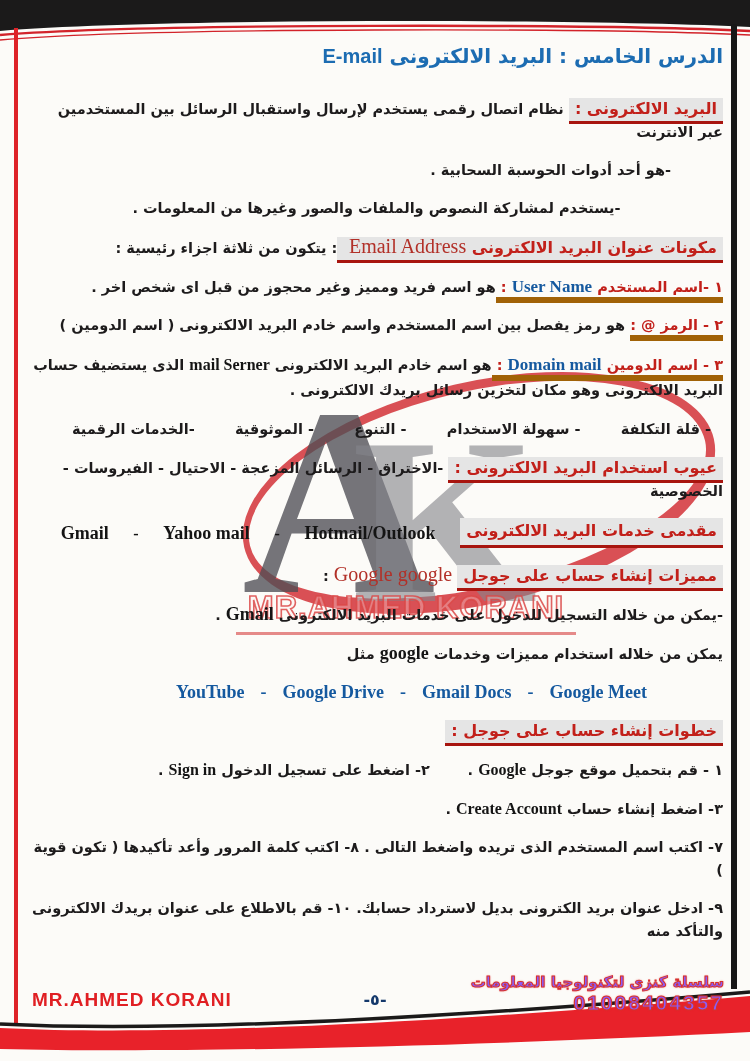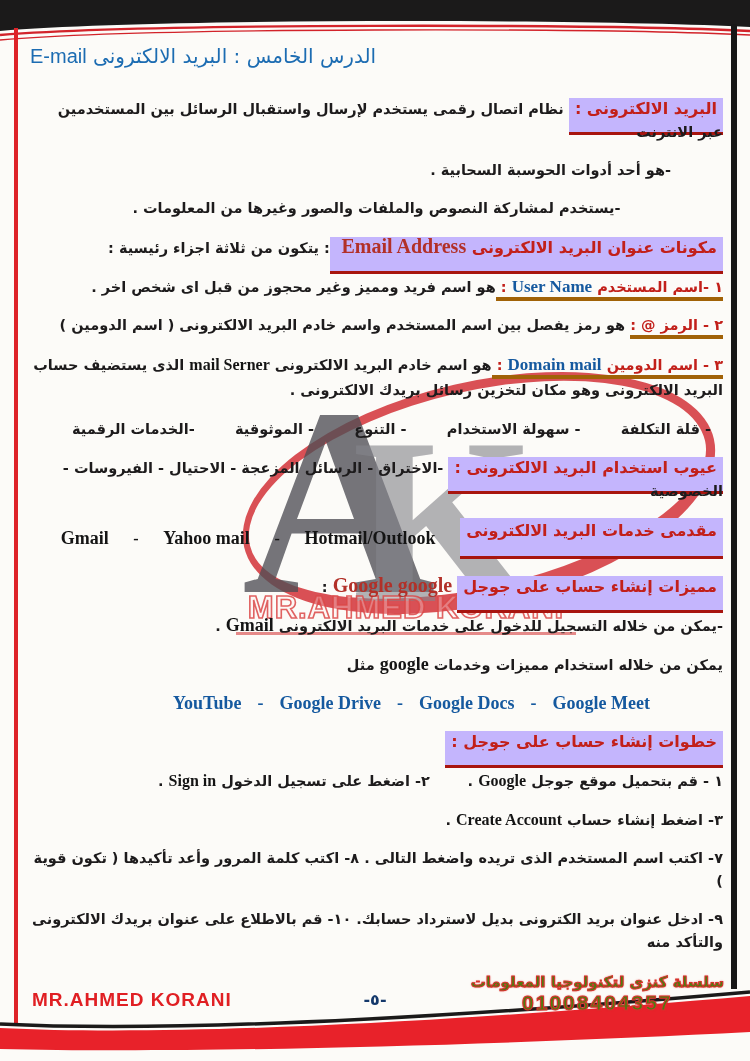--- a/index.html
+++ b/index.html
@@ -33,32 +33,32 @@
     color:rgba(255,238,238,.30); -webkit-text-stroke:1.6px rgba(219,72,70,.85);
     border-bottom:3px solid rgba(210,45,45,.55); padding-bottom:6px; white-space:nowrap;
   }
 
   
   .content {
     position:absolute; left:30px; right:27px; top:44px; z-index:2;
     direction:rtl; color:#1d1b1c;
   }
   .title {
-    text-align:left; color:#1c6cb2; font-weight:normal; font-size:20px; margin-bottom:29px;
+    text-align:right; color:#1c6cb2; font-weight:bold; font-size:20px; margin-bottom:29px;
   }
   .title .ten { font-family:"Liberation Sans", sans-serif; }
   .ln { direction:rtl; text-align:right; font-weight:bold; font-size:14.5px; line-height:23px; margin-bottom:15px; }
   .wrapln { line-height:25px; }
   .hl {
-    background:#c4b5fd; color:#c2201a; padding:1px 6px 14px;
+    background:#e5e5e5; color:#c2201a; padding:1px 6px 3px;
     border-bottom:3px solid #a8150f; font-size:16px;
   }
-  .redlbl { color:#c2201a; border-bottom:4px solid #a16207; padding-bottom:2px; }
+  .redlbl { color:#c2201a; border-bottom:6px solid #a16207; padding-bottom:2px; }
   .en-blue { font-family:"Liberation Serif", serif; color:#15599f; font-size:17px; font-weight:bold; }
-  .en-red  { font-family:"Liberation Serif", serif; color:#b23028; font-size:20px; font-weight:bold; }
+  .en-red  { font-family:"Liberation Serif", serif; color:#b23028; font-size:20px; font-weight:normal; }
   .en-blk  { font-family:"Liberation Serif", serif; color:#141414; font-size:16px; font-weight:bold; }
   .big-en  { font-size:18px; }
   .spread  { display:flex; justify-content:space-between; padding:0 12px 0 42px; }
   .tworow  { display:flex; justify-content:space-between; }
   .pl130 { padding-left:128px; }
   .pl40  { padding-left:38px; }
   .providers-row { display:flex; align-items:center; }
   .providers-list { direction:ltr; display:flex; flex:1; justify-content:space-evenly; align-items:center; margin-left:6px; }
   .services-row { direction:ltr; display:flex; justify-content:center; gap:16px; align-items:center; padding-left:70px; }
   .services-row .en-blue { font-size:18px; }
@@ -69,22 +69,22 @@
   .footer-left {
     position:absolute; left:32px; bottom:50px; z-index:4;
     font-family:"Liberation Sans", sans-serif; font-weight:bold; font-size:19px;
     color:#e01f23; letter-spacing:1px;
   }
   .page-num {
     position:absolute; left:0; right:0; bottom:52px; text-align:center; z-index:4;
     color:#14386b; font-weight:bold; font-size:16px; font-family:"DejaVu Sans", sans-serif;
   }
   .footer-right {
-    position:absolute; right:26px; bottom:46px; z-index:4; text-align:center; direction:rtl;
-    font-weight:bold; color:#4d7c0f;
+    position:absolute; right:26px; bottom:46px; z-index:4; text-align:right; direction:rtl;
+    font-weight:bold; color:#8b5cf6;
   }
   .fr1 { font-size:15px; -webkit-text-stroke:1px #d8302c; text-shadow:0 0 2px #d8302c; }
   .fr2 { font-family:"Liberation Sans", sans-serif; font-size:21px; letter-spacing:2px;
          -webkit-text-stroke:1.1px #d8302c; text-shadow:0 0 2px #d8302c; }
 </style>
 </head>
 <body>
 
 <div class="page">
 
@@ -190,21 +190,21 @@
     <div class="ln">
       <span>يمكن من خلاله استخدام مميزات وخدمات</span>
       <span class="en-blk big-en">google</span>
       <span>مثل</span>
     </div>
     <div class="ln services-row">
       <span class="en-blue">YouTube</span>
       <span class="en-blue">-</span>
       <span class="en-blue">Google Drive</span>
       <span class="en-blue">-</span>
-      <span class="en-blue">Google Docs</span>
+      <span class="en-blue">Gmail Docs</span>
       <span class="en-blue">-</span>
       <span class="en-blue">Google Meet</span>
     </div>
 
     <div class="ln">
       <span class="hl">خطوات إنشاء حساب على جوجل :</span>
     </div>
 
     <div class="ln tworow pl130">
       <span>

